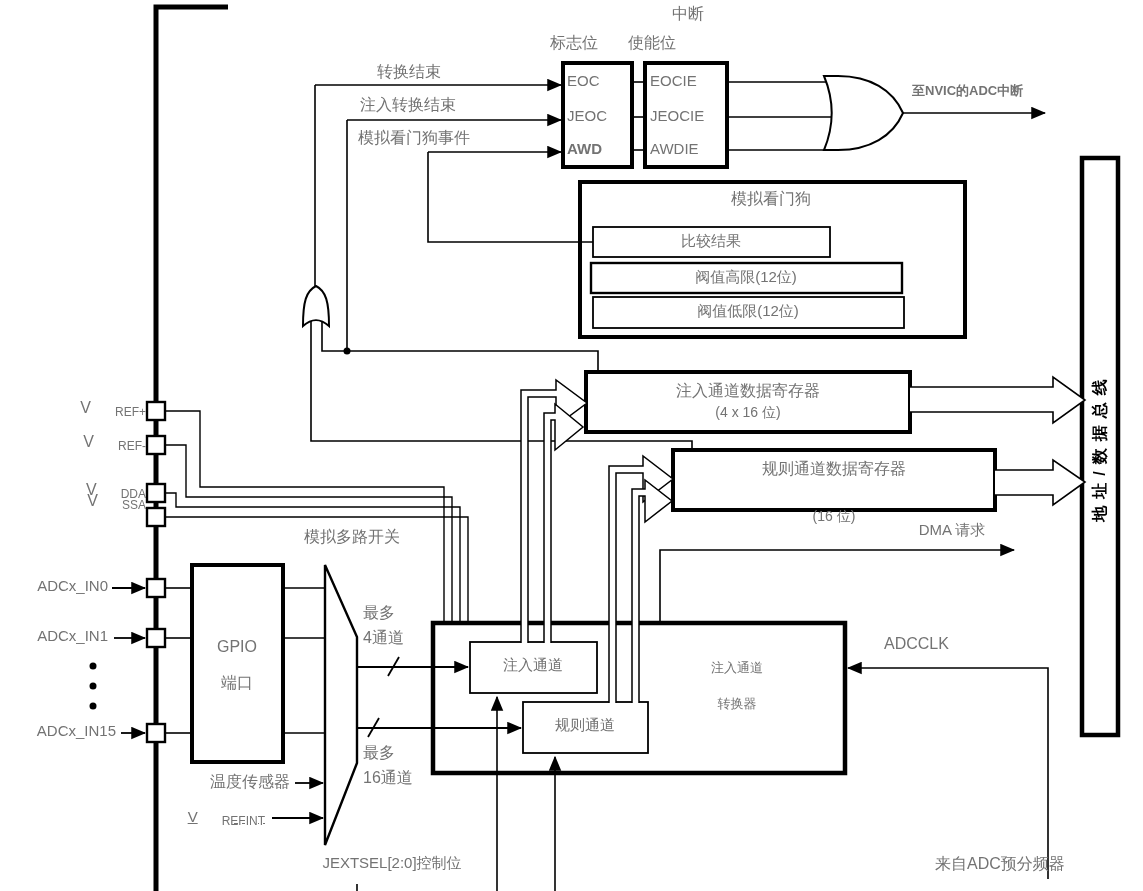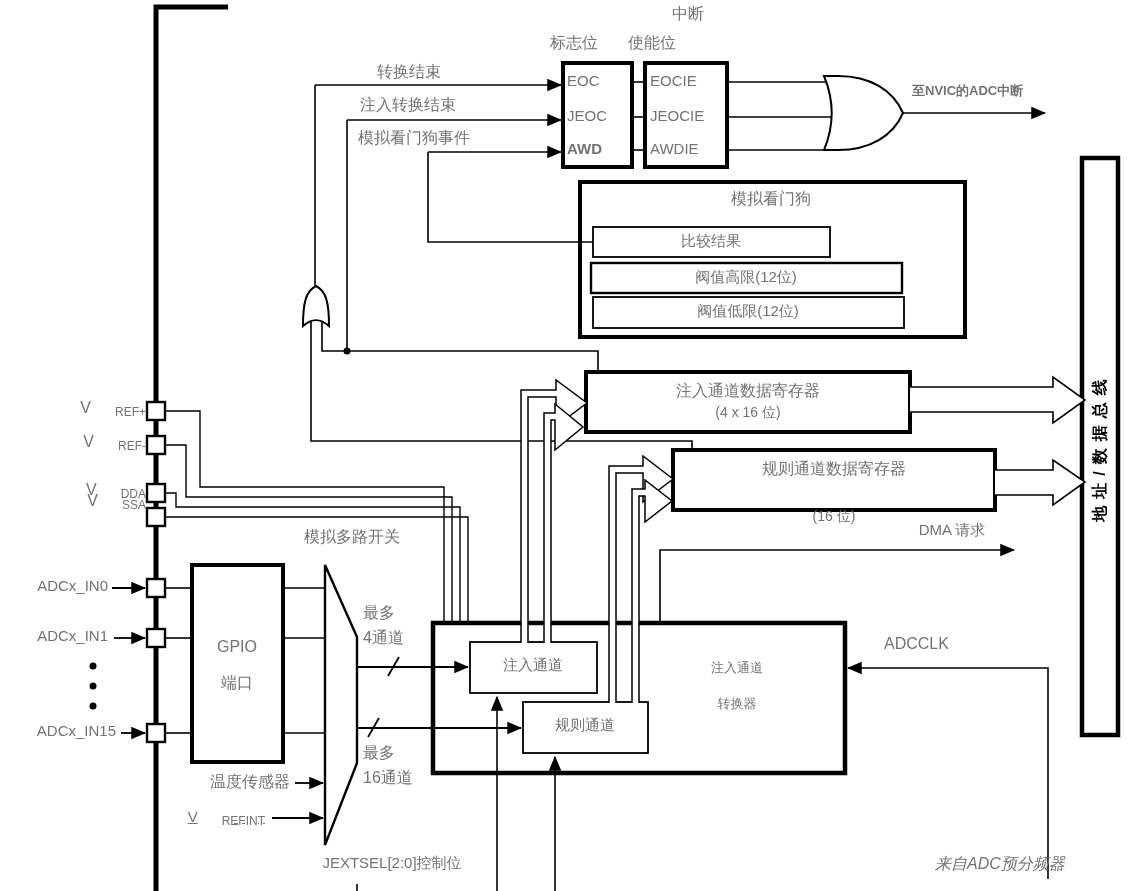--- a/index.html
+++ b/index.html
@@ -206,15 +206,15 @@
   <div class="lbl rt sm" style="left:150px;top:809px;width:115px;text-decoration:underline;"><span>V</span><span class="sub">REFINT</span></div>
 
   <div class="lbl ctr sm" style="left:392px;top:855px;">JEXTSEL[2:0]控制位</div>
 
   <div class="lbl ctr sm" style="left:533px;top:657px;">注入通道</div>
   <div class="lbl ctr sm" style="left:585px;top:717px;">规则通道</div>
   <div class="lbl ctr lg" style="left:737px;top:661px;">注入通道</div>
   <div class="lbl ctr lg" style="left:737px;top:697px;">转换器</div>
 
   <div class="lbl md" style="left:884px;top:635px;">ADCCLK</div>
-  <div class="lbl md" style="left:935px;top:855px;font-style:italic;">来自ADC预分频器</div>
+  <div class="lbl md" style="left:935px;top:855px;">来自ADC预分频器</div>
 
 </div>
 
 </body></html>

